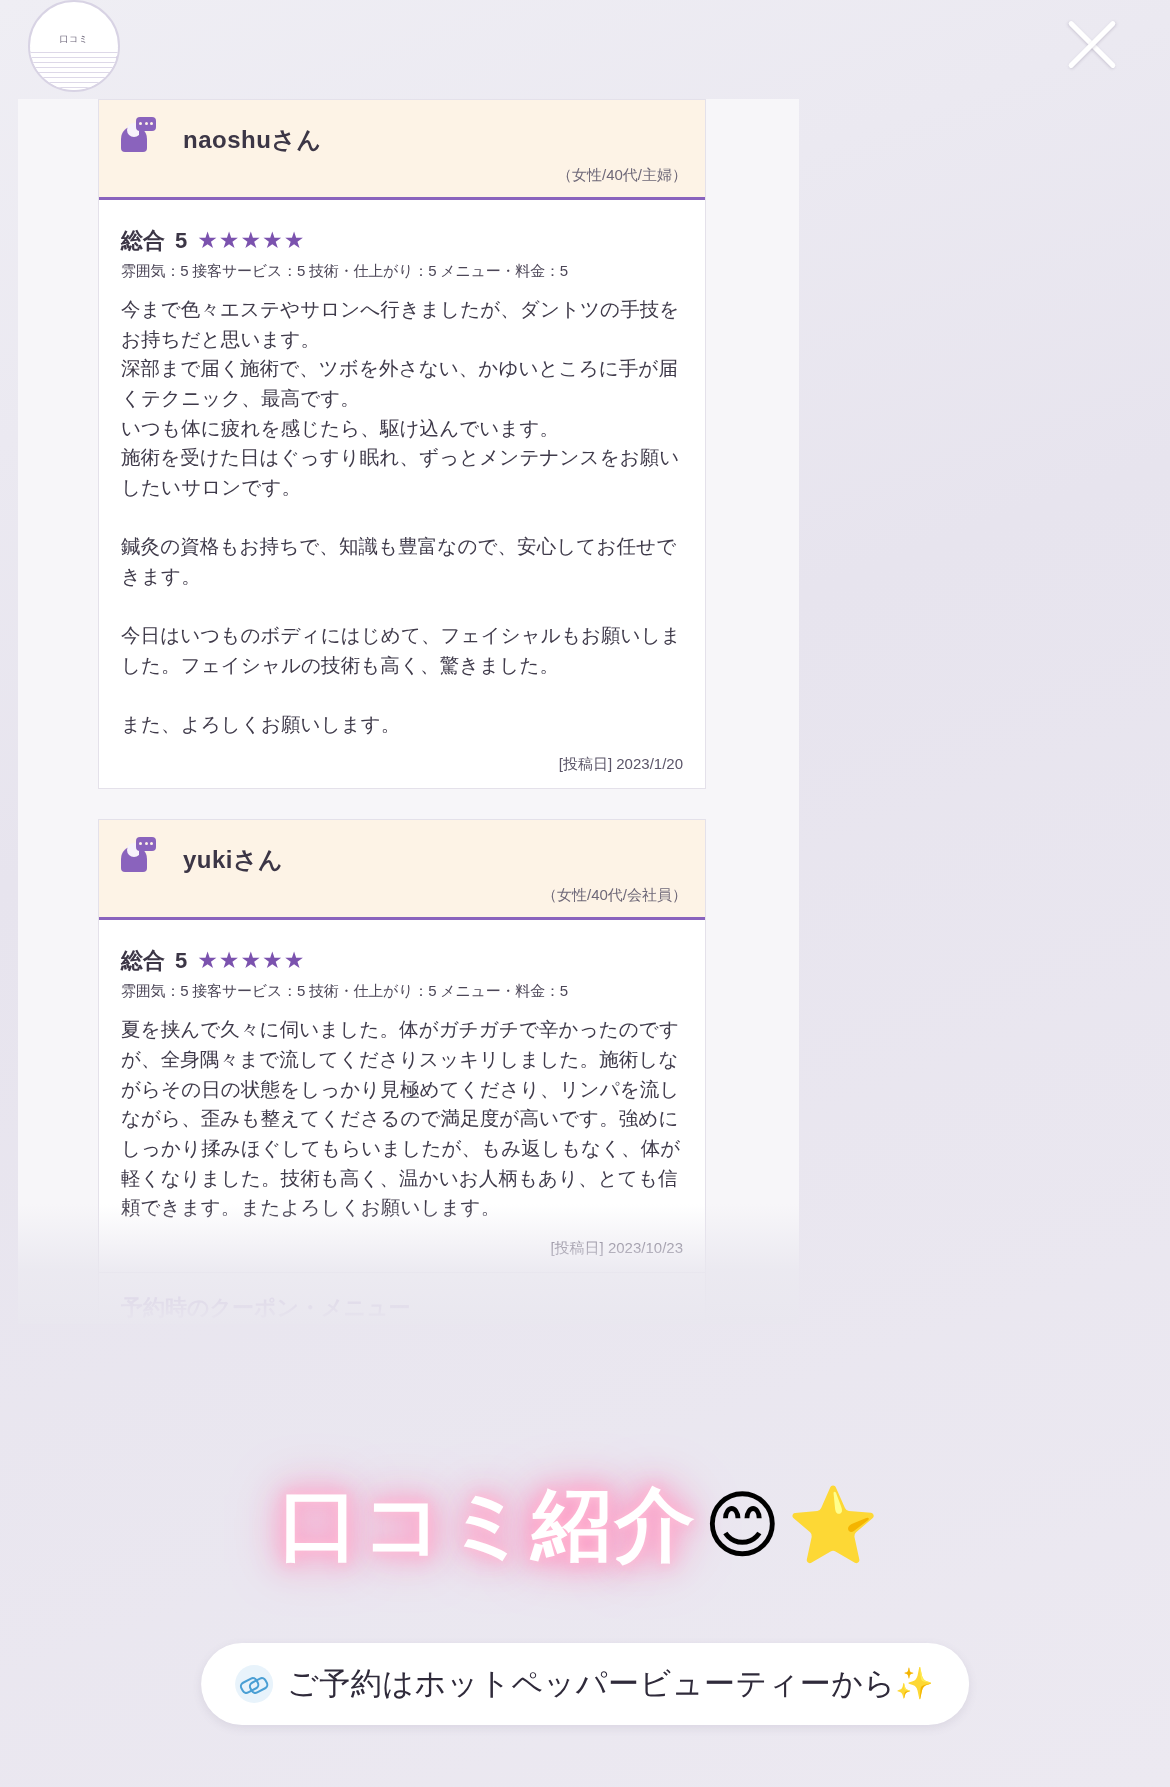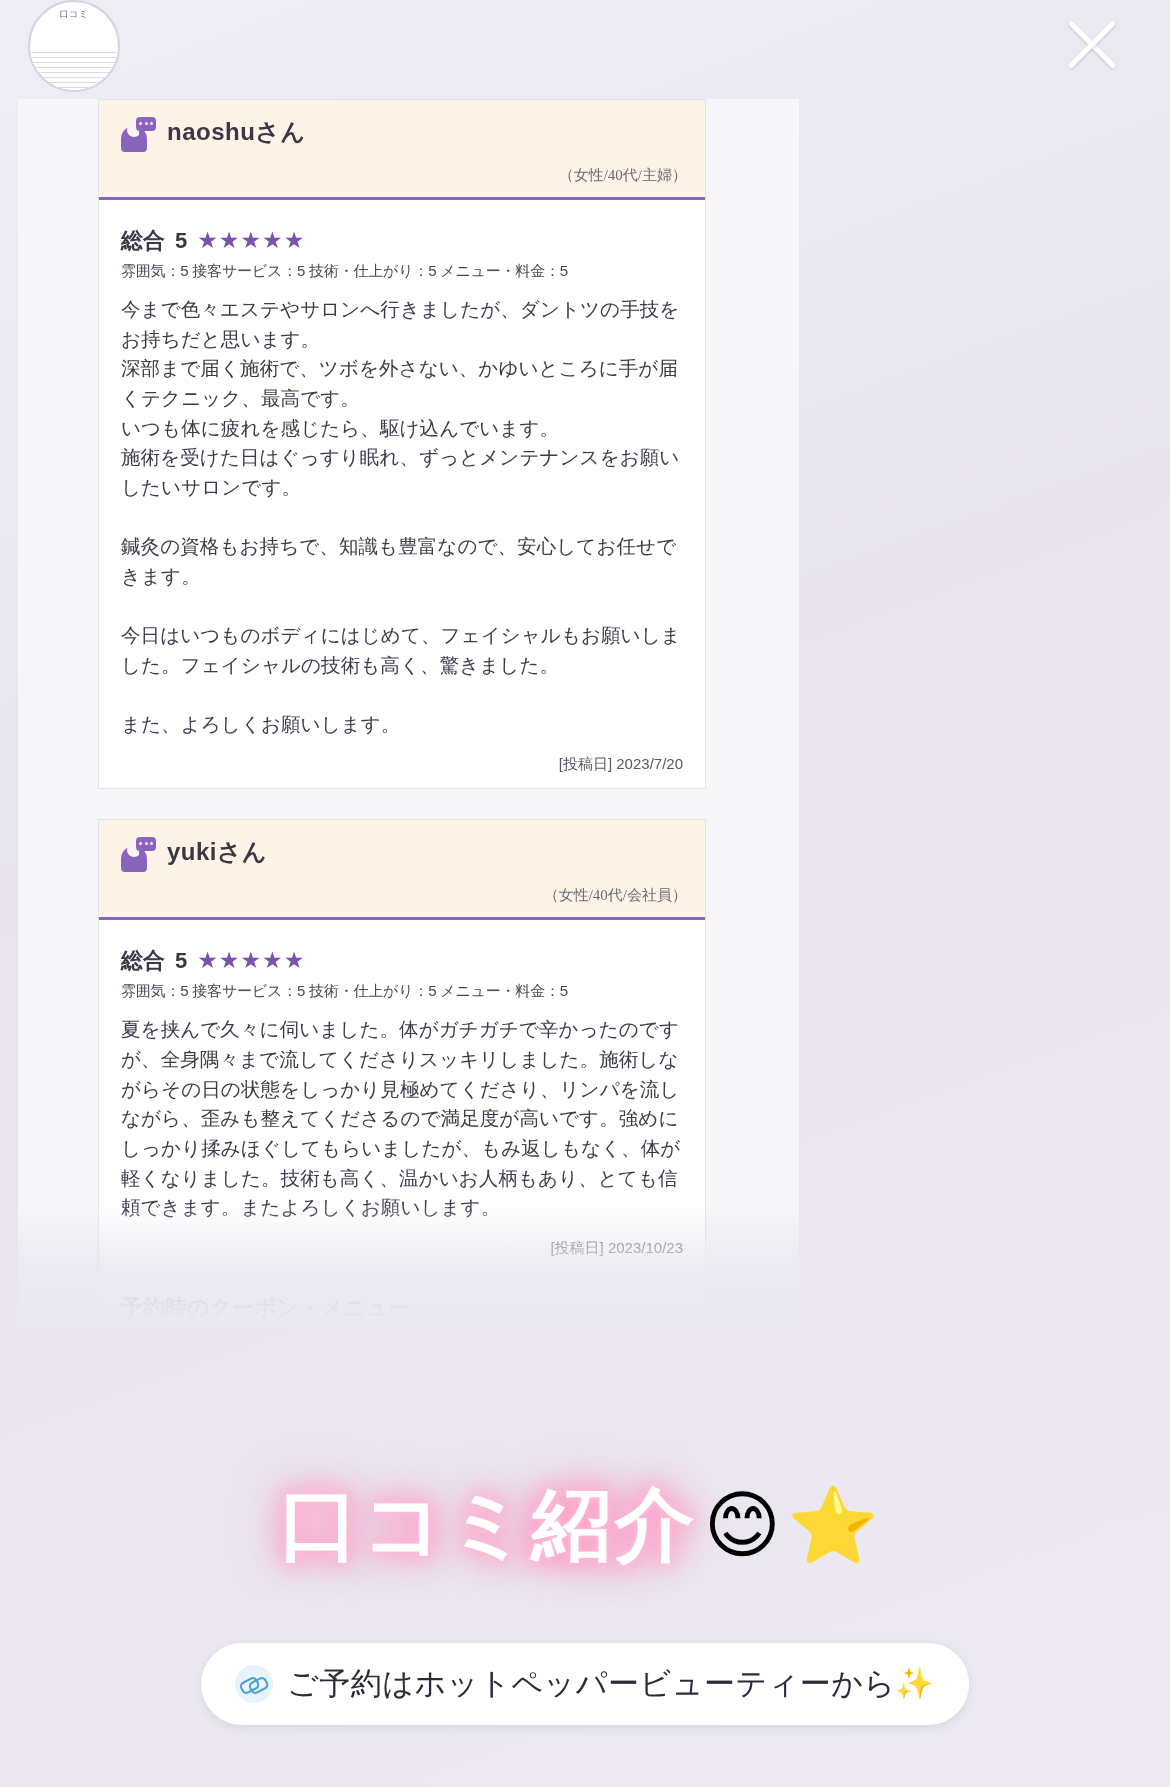--- a/index.html
+++ b/index.html
@@ -32,21 +32,21 @@
   }
   .avatar {
     width: 92px;
     height: 92px;
     border-radius: 50%;
     background: #ffffff;
     border: 2px solid #d8d3e4;
     display: flex;
     flex-direction: column;
     align-items: center;
-    justify-content: space-between;
+    justify-content: center;
     overflow: hidden;
     flex: 0 0 auto;
     position: relative;
     margin-top: 4px;
   }
   .avatar-top {
     font-size: 9px;
     color: #6b6478;
     margin-top: 6px;
     letter-spacing: 0.5px;
@@ -122,22 +122,22 @@
 
   
   .rv-head {
     background: #fdf3e6;
     border-bottom: 3px solid #8a63bd;
     padding: 16px 18px 12px 18px;
     position: relative;
   }
   .rv-user {
     display: flex;
-    align-items: flex-start;
-    gap: 10px;
+    align-items: flex-end;
+    gap: 26px;
   }
   .user-icon {
     width: 40px; height: 40px;
     position: relative;
     flex: 0 0 auto;
   }
   .user-icon .body {
     position: absolute;
     left: 4px; top: 10px;
     width: 26px; height: 26px;
@@ -180,21 +180,20 @@
     font-size: 24px;
     font-weight: bold;
     color: #3c3646;
     letter-spacing: 0.5px;
   }
   .rv-attr {
     text-align: right;
     font-size: 15px;
     color: #6e6878;
     margin-top: 10px;
-    font-family: Liberation Serif, serif;
   }
 
   .rv-body { padding: 26px 22px 10px 22px; }
   .rv-total {
     display: flex;
     align-items: baseline;
     gap: 10px;
     margin-bottom: 6px;
   }
   .rv-total .lab { font-size: 22px; font-weight: bold; color: #3c3646; }
@@ -364,21 +363,21 @@
           <div class="rv-text">今まで色々エステやサロンへ行きましたが、ダントツの手技をお持ちだと思います。
 深部まで届く施術で、ツボを外さない、かゆいところに手が届くテクニック、最高です。
 いつも体に疲れを感じたら、駆け込んでいます。
 施術を受けた日はぐっすり眠れ、ずっとメンテナンスをお願いしたいサロンです。
 
 鍼灸の資格もお持ちで、知識も豊富なので、安心してお任せできます。
 
 今日はいつものボディにはじめて、フェイシャルもお願いしました。フェイシャルの技術も高く、驚きました。
 
 また、よろしくお願いします。</div>
-          <div class="rv-date">[投稿日] 2023/7/20</div>
+          <div class="rv-date">[投稿日] 2023/1/20</div>
         </div>
       </div>
 
       <div class="rv-sep"></div>
 
       <div class="card">
         <div class="rv-head">
           <div class="rv-user">
             <div class="user-icon">
               <div class="body"></div>

